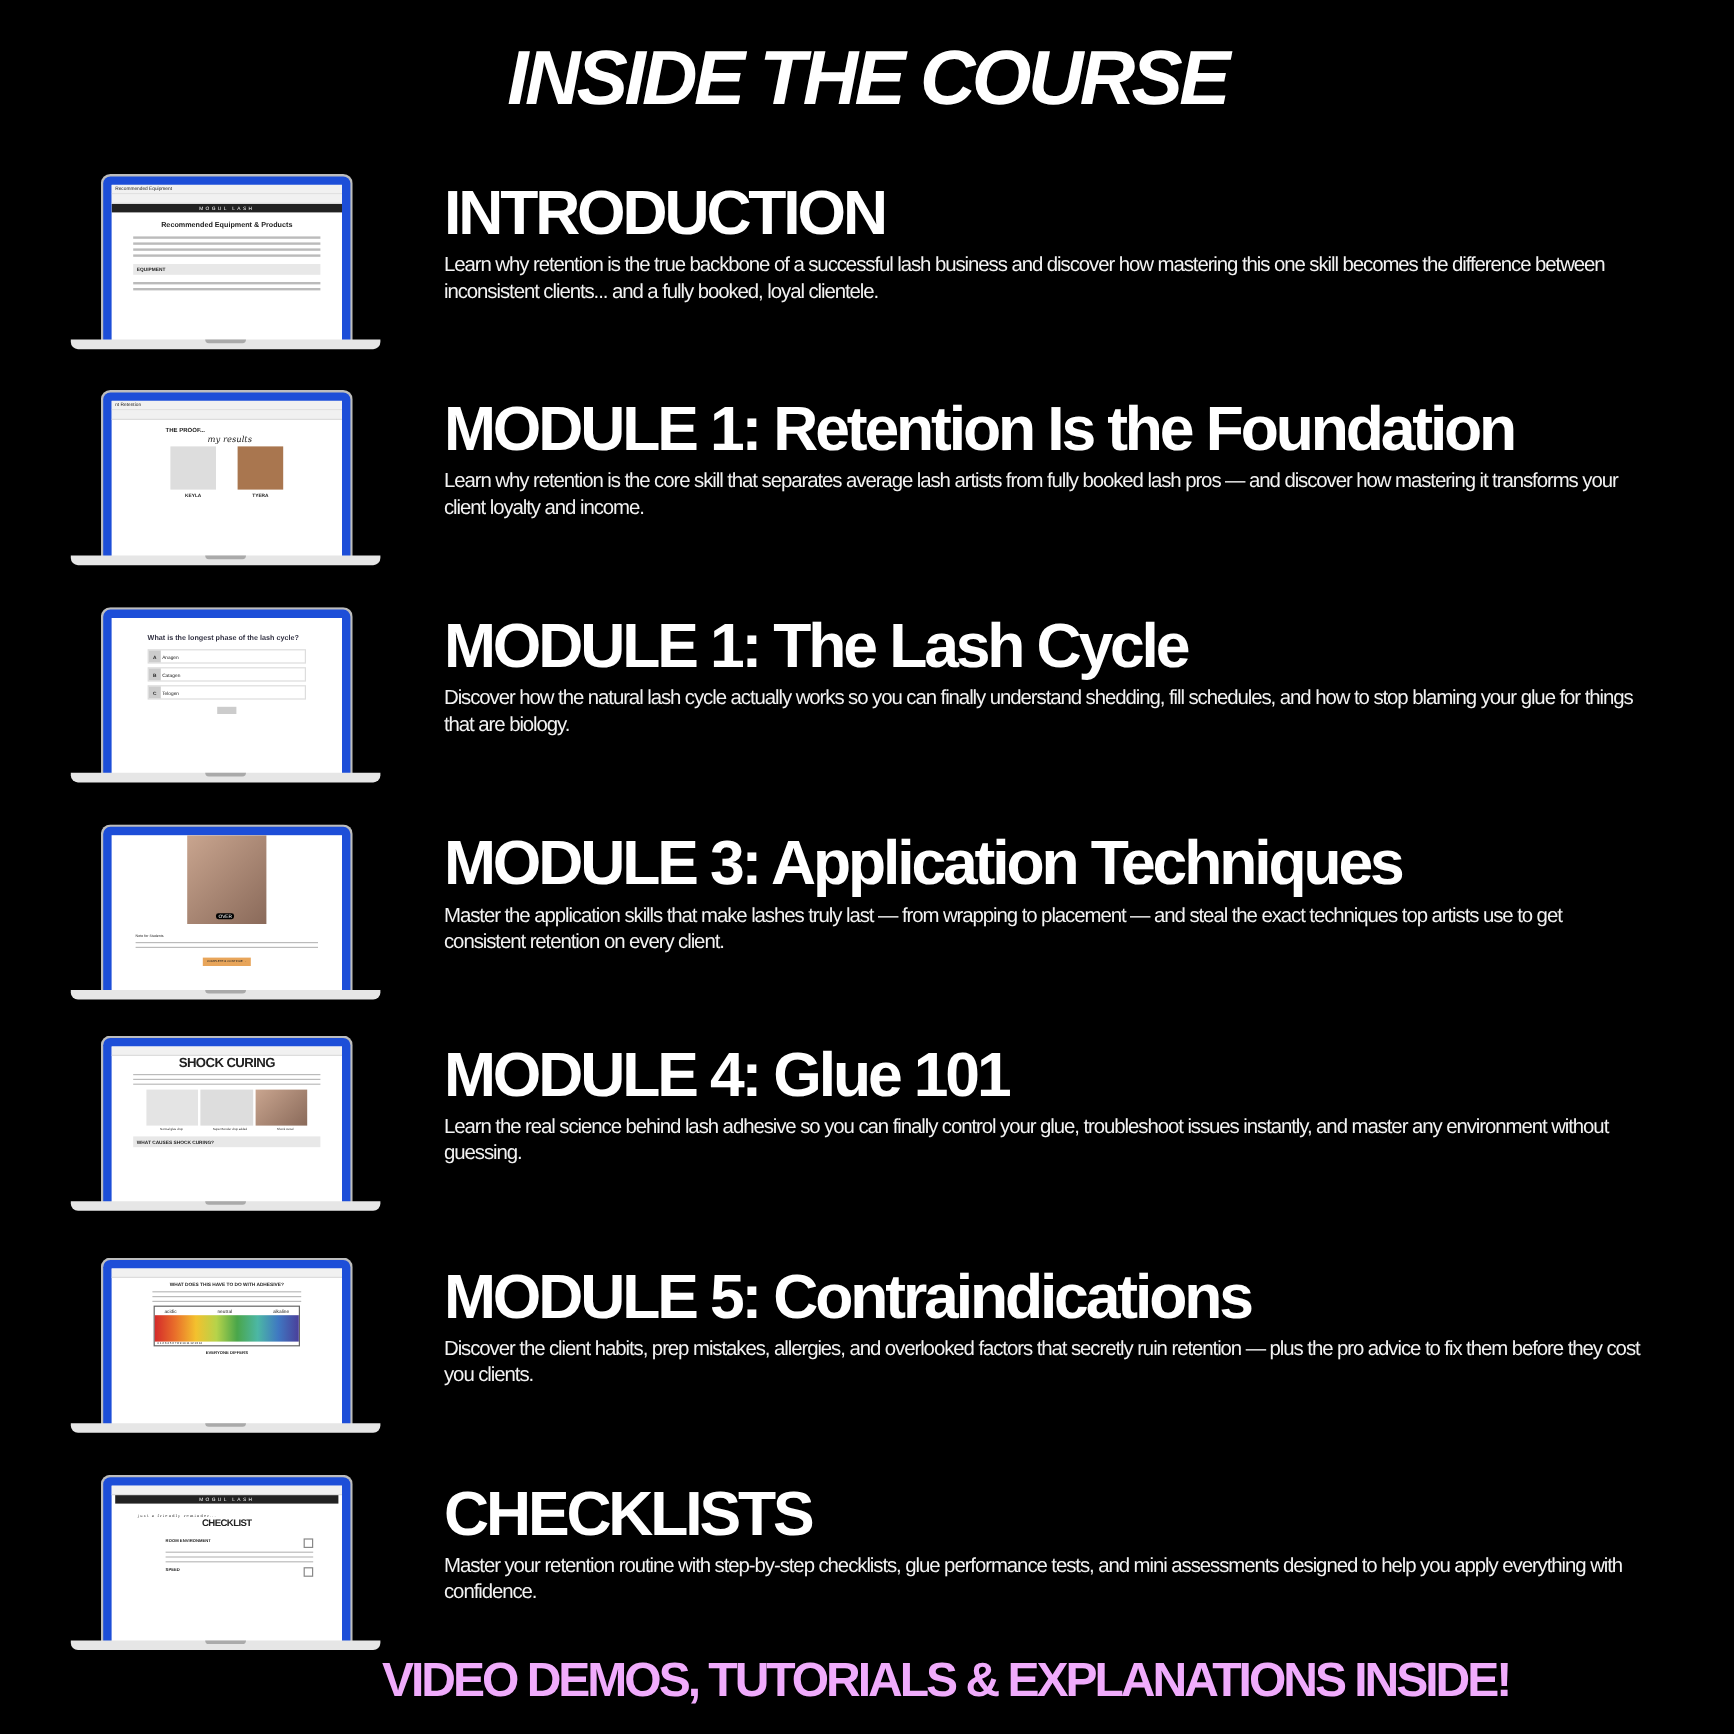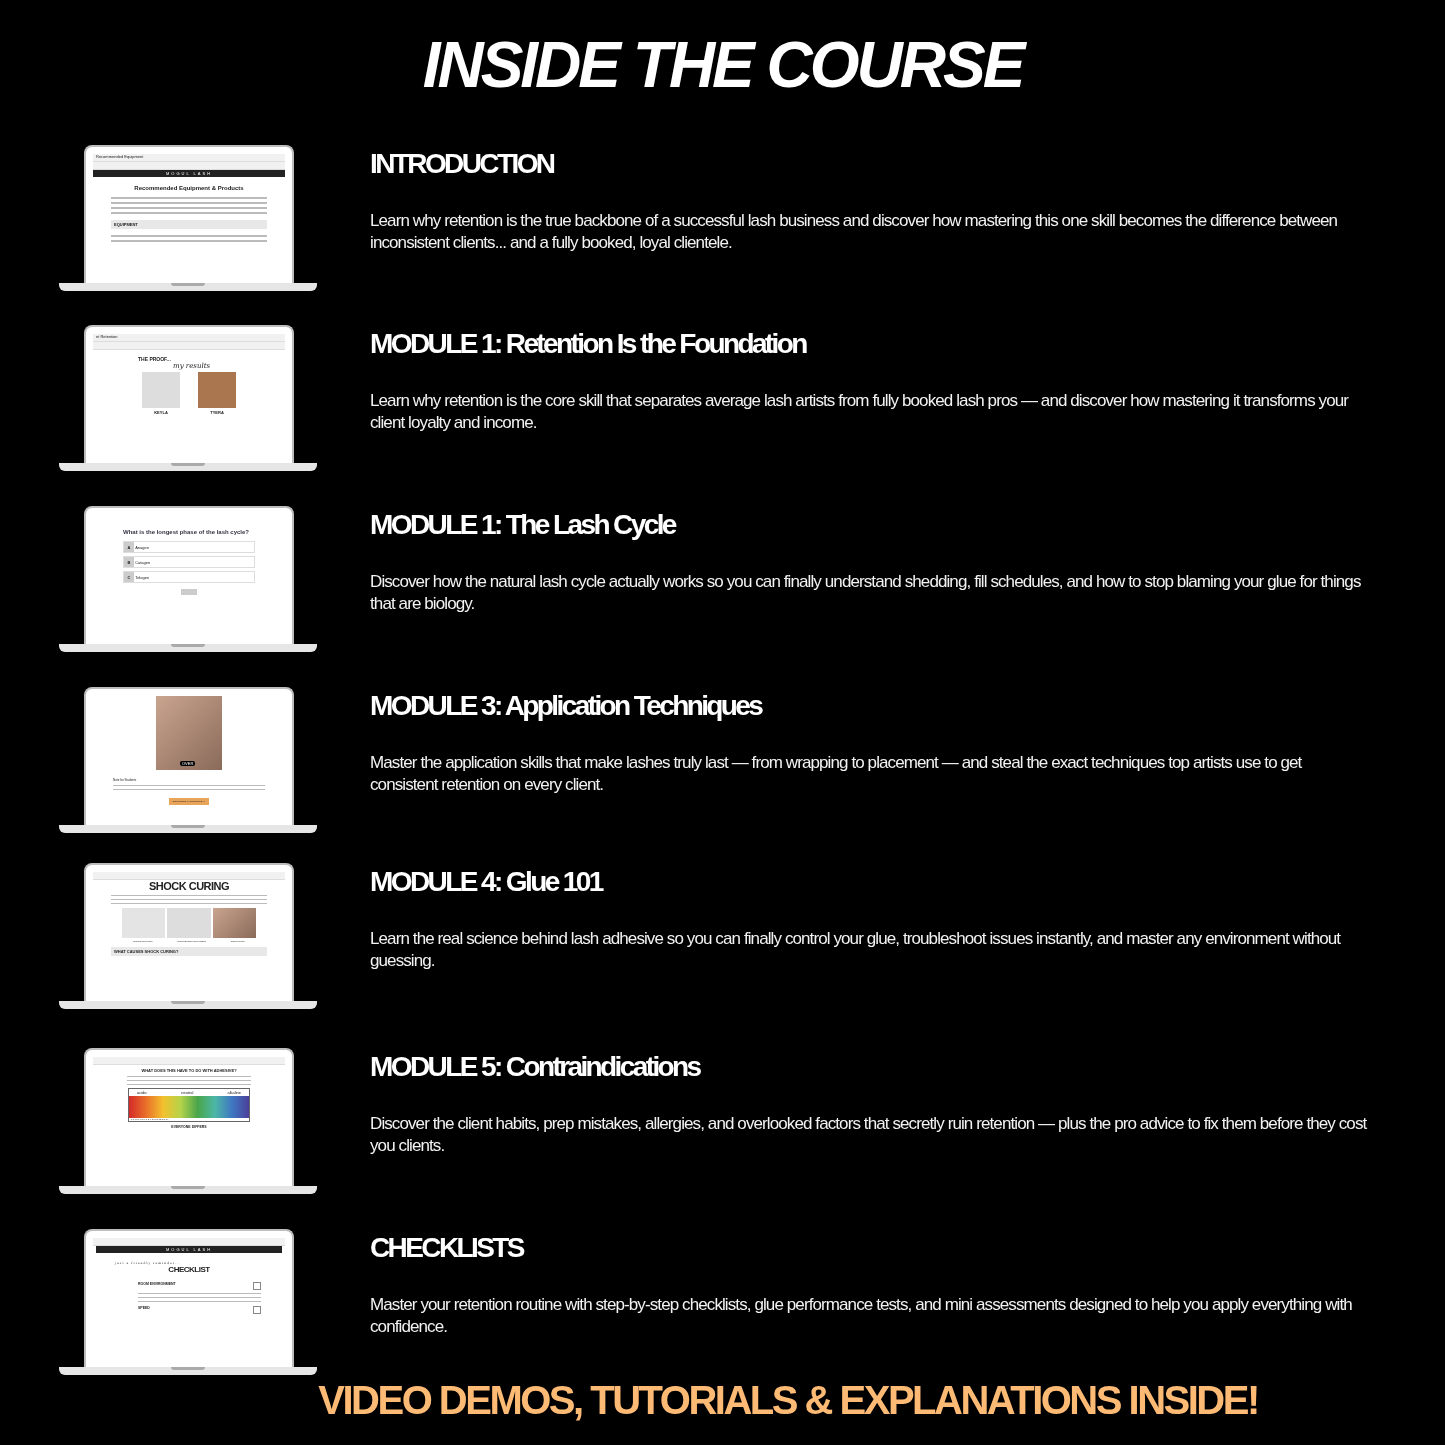--- a/index.html
+++ b/index.html
@@ -1,26 +1,26 @@
 <!DOCTYPE html>
 <html><head>
 <meta charset="utf-8">
 <style>
   html,body{margin:0;padding:0;background:#000;}
   body{width:1445px;height:1445px;position:relative;overflow:hidden;font-family:"Liberation Sans",sans-serif;color:#fff;}
   .title{position:absolute;left:0;right:0;top:28px;text-align:center;font-size:64px;font-weight:700;font-style:italic;letter-spacing:-3px;}
   .row{position:absolute;left:0;width:1445px;height:180px;}
   .laptop{position:absolute;left:59px;top:5px;width:258px;height:148px;}
-  .lid{position:absolute;left:25px;top:0;width:206px;height:140px;border:2px solid #bdbdbd;border-bottom:none;border-radius:8px 8px 0 0;background:#ffffff;}
+  .lid{position:absolute;left:25px;top:0;width:206px;height:140px;border:2px solid #bdbdbd;border-bottom:none;border-radius:8px 8px 0 0;background:#1d4ed8;}
   .screen{position:absolute;left:7px;top:7px;right:7px;bottom:3px;background:#fff;overflow:hidden;color:#222;}
   .base{position:absolute;left:0;top:138px;width:258px;height:8px;background:#e6e6e6;border-radius:0 0 6px 6px;}
   .notch{position:absolute;left:112px;top:0;width:34px;height:3px;background:#aaa;border-radius:0 0 3px 3px;}
-  .h{position:absolute;left:370px;top:8px;font-size:28px;font-weight:700;letter-spacing:-2.6px;white-space:nowrap;}
+  .h{position:absolute;left:370px;top:8px;font-size:52px;font-weight:700;letter-spacing:-2.6px;white-space:nowrap;}
   .d{position:absolute;left:370px;top:70px;width:1000px;font-size:17px;line-height:22px;letter-spacing:-0.9px;color:#f2f2f2;}
-  .footer{position:absolute;left:0;right:0;top:1378px;text-align:center;font-size:40px;font-weight:700;letter-spacing:-2.5px;color:#fdba74;padding-left:120px;box-sizing:border-box;margin-left:11px;}
+  .footer{position:absolute;left:0;right:0;top:1378px;text-align:center;font-size:40px;font-weight:700;letter-spacing:-2.5px;color:#f0abfc;padding-left:120px;box-sizing:border-box;margin-left:11px;}
   
   .bar{height:7px;background:#f1f1f1;border-bottom:1px solid #ddd;font-size:4px;padding-left:3px;}
   .darkband{height:7px;background:#222;color:#fff;font-size:4px;text-align:center;letter-spacing:2px;line-height:7px;}
   .pg{font-size:6px;font-weight:700;text-align:center;margin-top:8px;}
   .lines{margin:6px 18px;}
   .lines i{display:block;height:2px;background:#bbb;margin:3px 0;}
   .graybox{margin:4px 18px;height:9px;background:#e8e8e8;font-size:4px;font-weight:700;padding-left:3px;line-height:9px;}
   .quiz{padding:14px 30px;}
   .quiz .q{font-size:6px;font-weight:700;color:#334;margin-bottom:6px;}
   .opt{display:flex;height:10px;border:1px solid #ddd;margin:3px 0;font-size:4px;align-items:center;}

